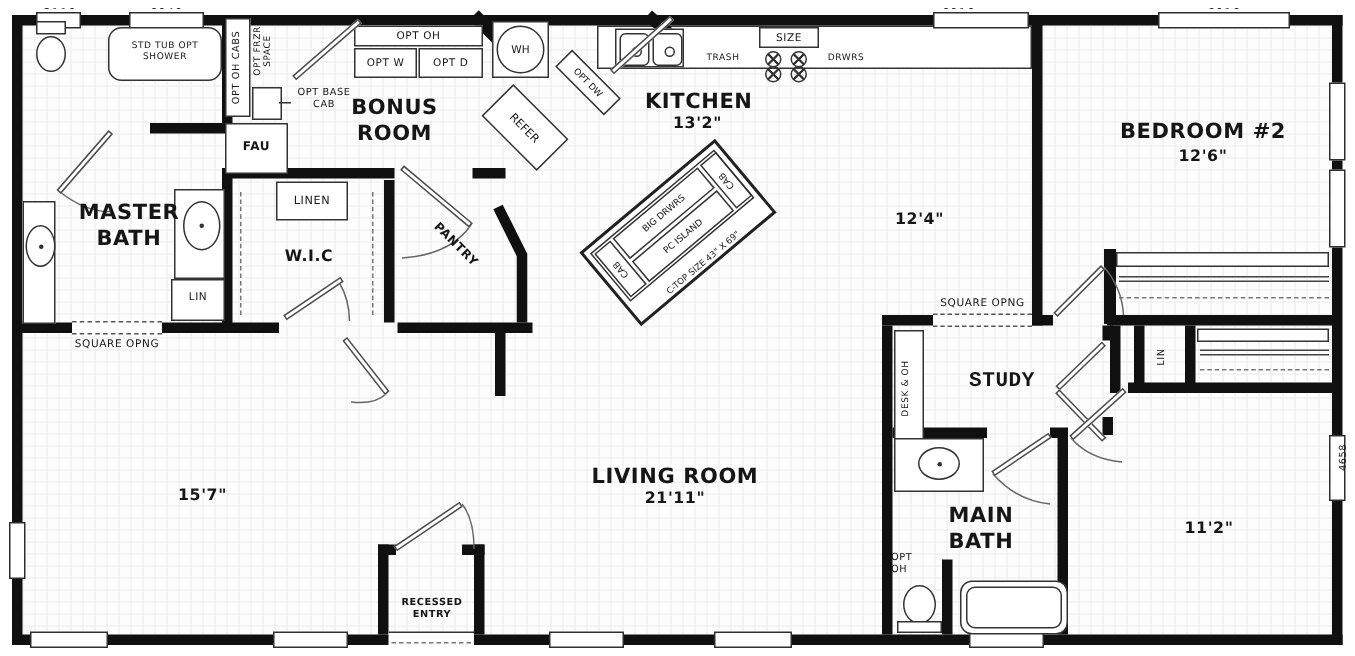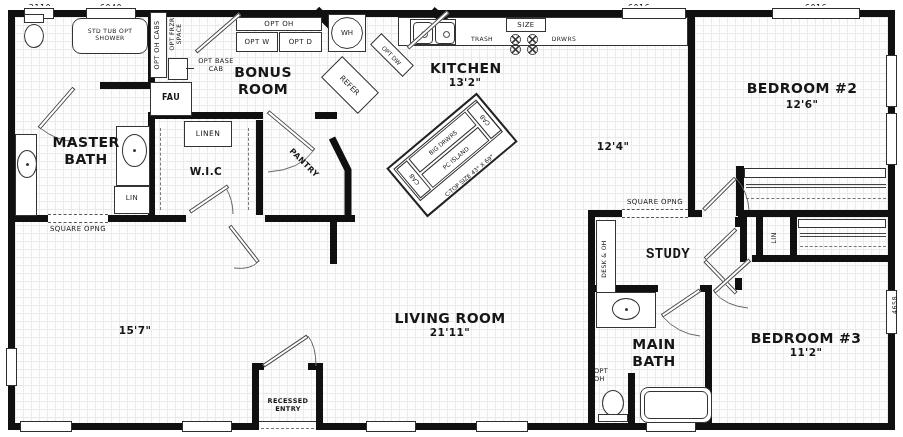--- a/index.html
+++ b/index.html
@@ -233,21 +233,20 @@
   <div class="box thin" style="left:596px;top:292px;width:60px;height:36px;"></div>
   <div class="sink" style="left:612px;top:298px;width:26px;height:20px;">
       <i></i>
     </div>
   <div class="lbl f65" style="left:594px;top:368px;width:18px;text-align:left;">OPT OH</div>
   <div class="box" style="left:602px;top:390px;width:22px;height:26px;border-radius:50%;"></div>
   <div class="box" style="left:598px;top:414px;width:30px;height:8px;"></div>
   <div class="box" style="left:640px;top:387px;width:72px;height:36px;border-radius:8px;border-width:1.5px;"></div>
   <div class="box thin" style="left:644px;top:391px;width:64px;height:28px;border-radius:6px;"></div>
 
-  <div class="lbl f11" style="left:742px;top:330px;width:128px;">BEDROOM #3</div>
   <div class="lbl f10" style="left:742px;top:346px;width:128px;">11'2"</div>
 
   <div class="lbl f11" style="left:388px;top:310px;width:124px;">LIVING ROOM</div>
   <div class="lbl f10" style="left:388px;top:326px;width:124px;">21'11"</div>
 
   <div class="lbl f10" style="left:55px;top:324px;width:160px;">15'7"</div>
 
   <div class="abs" style="left:259px;top:421px;width:57px;height:11px;background:#fff;border-top:1px solid #333;z-index:3;"></div>
   <div class="shelf" style="left:261px;top:428px;width:53px;z-index:4;"></div>
   <div class="lbl f65" style="left:260px;top:398px;width:56px;font-weight:700;">RECESSED ENTRY</div>

